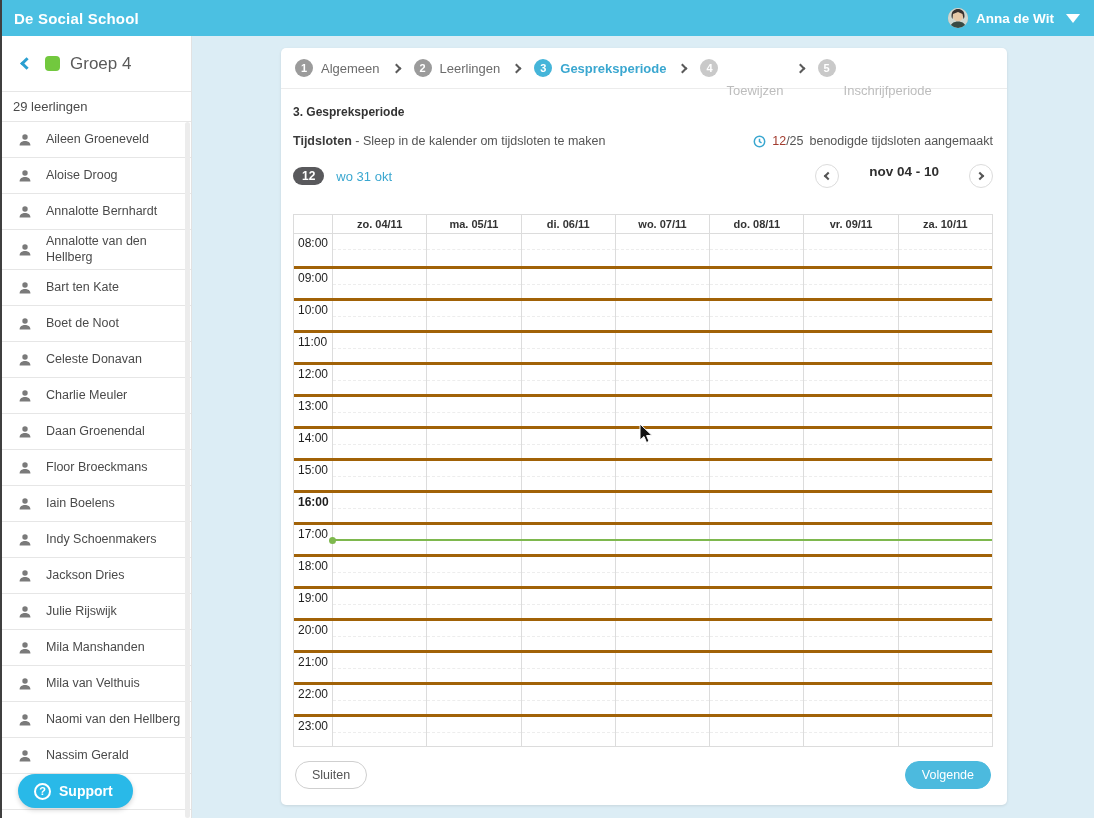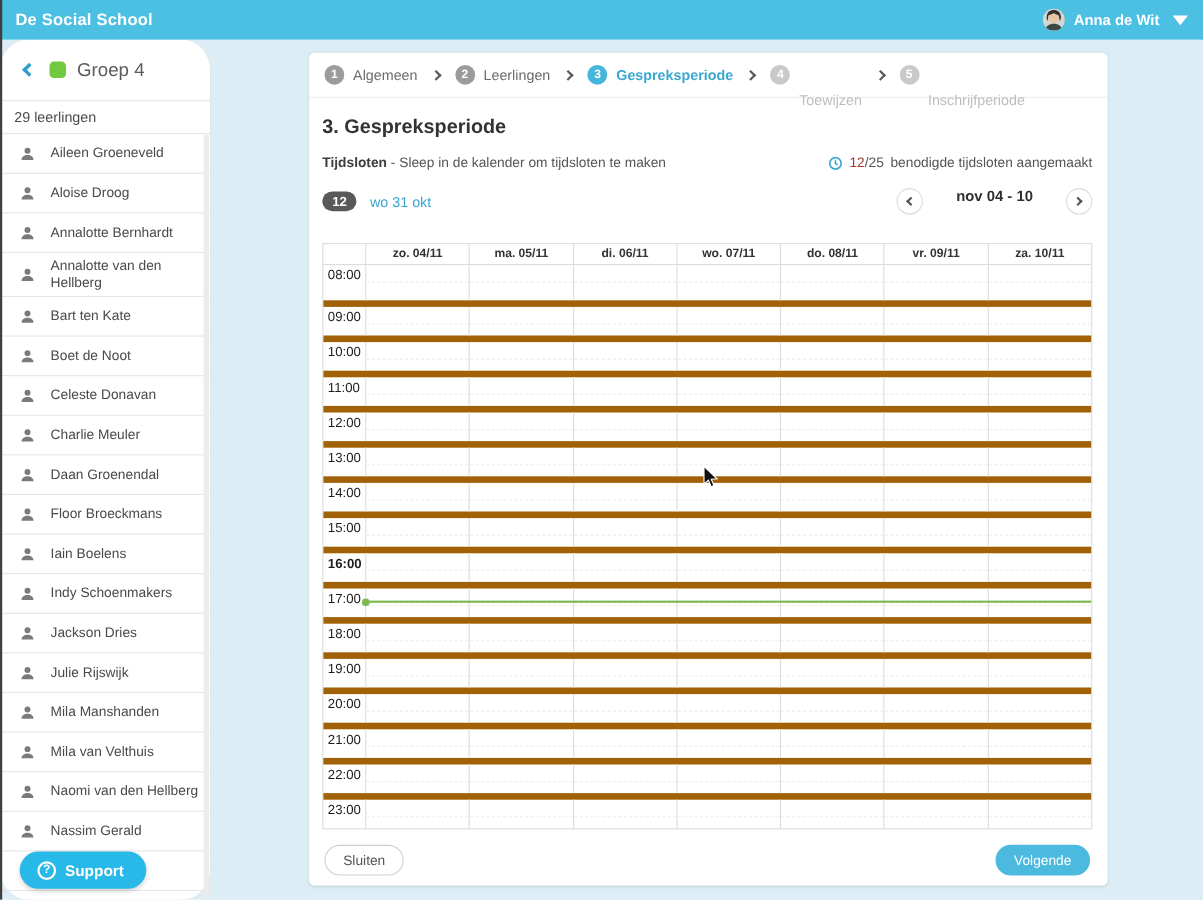--- a/index.html
+++ b/index.html
@@ -19,21 +19,21 @@
   }
   .brand { color:#fff; font-weight:bold; font-size:15px; letter-spacing:.2px; }
   .usermenu { display:flex; align-items:center; gap:8px; cursor:pointer; }
   .avatar { width:20px; height:20px; border-radius:50%; overflow:hidden; background:#c9b29b; flex:0 0 auto; }
   .username { color:#fff; font-weight:bold; font-size:13.5px; }
   .caret-down { width:0; height:0; border-left:7px solid transparent; border-right:7px solid transparent; border-top:9px solid #fff; margin-left:4px; }
 
   
   .sidebar {
     position:absolute; left:0; top:36px; width:192px; height:782px;
-    background:#fff; border-right:1px solid #e2e2e2; z-index:20;border-radius:27px;
+    background:#fff; border-right:1px solid #e2e2e2; z-index:20;
   }
   .group-header { height:56px; display:flex; align-items:center; padding:0 14px; border-bottom:1px solid #e6e6e6; }
   .chev { display:inline-block; width:9px; height:9px; border-left:3px solid #2b9fd0; border-bottom:3px solid #2b9fd0; transform:rotate(45deg); margin:0 6px 0 8px; cursor:pointer; }
   .group-color { width:15px; height:15px; border-radius:4px; background:#72c83e; margin:0 10px 0 8px; }
   .group-name { font-size:17px; color:#5a5a5a; }
   .count-row { height:30px; display:flex; align-items:center; padding:0 13px; font-size:13px; color:#4a4a4a; border-bottom:1px solid #e6e6e6; }
   .student-list { position:relative; }
   .student { display:flex; align-items:center; min-height:36px; padding:4px 10px 4px 18px; border-bottom:1px solid #e6e6e6; cursor:pointer; }
   .person { width:14px; height:14px; fill:#7a7a7a; flex:0 0 auto; margin-right:14px; }
   .sname { font-size:12.5px; color:#4a4a4a; line-height:1.25; }
@@ -59,21 +59,21 @@
   .step-label { font-size:13px; }
   .step.done .step-num { background:#9b9b9b; }
   .step.done .step-label { color:#6b6b6b; }
   .step.active .step-num { background:#45b5d9; }
   .step.active .step-label { color:#3aa7d0; font-weight:bold; }
   .step.todo .step-num { background:#c9c9c9; }
   .step.todo .step-label { color:#bdbdbd;margin-top:44px; }
   .sep-chev { display:inline-block; width:7px; height:7px; border-right:2.5px solid #5a5a5a; border-top:2.5px solid #5a5a5a; transform:rotate(45deg); margin:0 14px 0 13px; }
 
   .card-body { padding:16px 14px 0 12px; }
-  .section-title { font-size:18px; font-weight:bold; color:#333; }
+  .section-title { font-size:12px; font-weight:bold; color:#333; }
 
   .info-row { display:flex; justify-content:space-between; align-items:flex-start; margin-top:15px; font-size:12.5px; color:#555; }
   .tl-label { font-weight:bold; color:#3c3c3c; }
   .progress { display:flex; align-items:center; gap:6px; }
   .clock-icon { width:13px; height:13px; stroke:#3aa7d0; fill:none; stroke-width:1.6; }
   .num-created { color:#a23b2e; }
   .num-total { color:#555; }
 
   .toolbar { display:flex; justify-content:space-between; align-items:center; margin-top:15px; height:26px; }
   .tb-left { display:flex; align-items:center; }
@@ -87,21 +87,21 @@
   .week-label { font-size:13.5px; font-weight:bold; color:#2f2f2f; margin:0 30px; }
 
   
   .cal { margin-top:25px; border:1px solid #dcdcdc; }
   .cgrid { display:grid; grid-template-columns:38px repeat(7,1fr); }
   .cal-head { height:19px; border-bottom:1px solid #dcdcdc; }
   .dayhead { border-left:1px solid #dcdcdc; font-size:11px; font-weight:bold; color:#333; text-align:center; line-height:18px; }
   .corner {}
   .calbody { position:relative; }
   .hrow { height:32px; }
-  .hrow:not(:first-child) { border-top:6px solid #a16207; }
+  .hrow:not(:first-child) { border-top:3px solid #a16207; }
   .gut { font-size:12px; color:#1d1d1d; padding:2px 0 0 4px; }
   .gut.bold { font-weight:bold; }
   .dcell { border-left:1px solid #dcdcdc; position:relative; cursor:pointer; }
   .dcell::after { content:""; position:absolute; left:0; right:0; top:15px; border-top:1px dashed #ededed; }
   .nowline { position:absolute; top:305px; left:38px; right:0; height:2px; background:#7eb84e; z-index:5; }
   .nowdot { position:absolute; left:-3px; top:-2.5px; width:7px; height:7px; border-radius:50%; background:#7eb84e; }
 
   .card-footer { display:flex; justify-content:space-between; align-items:center; margin-top:14px; padding:0 2px; }
   .btn { font-size:12.5px; border-radius:15px; padding:6px 16px; cursor:pointer; font-family:inherit; }
   .btn-close { background:#fff; border:1px solid #cfcfcf; color:#555; }

